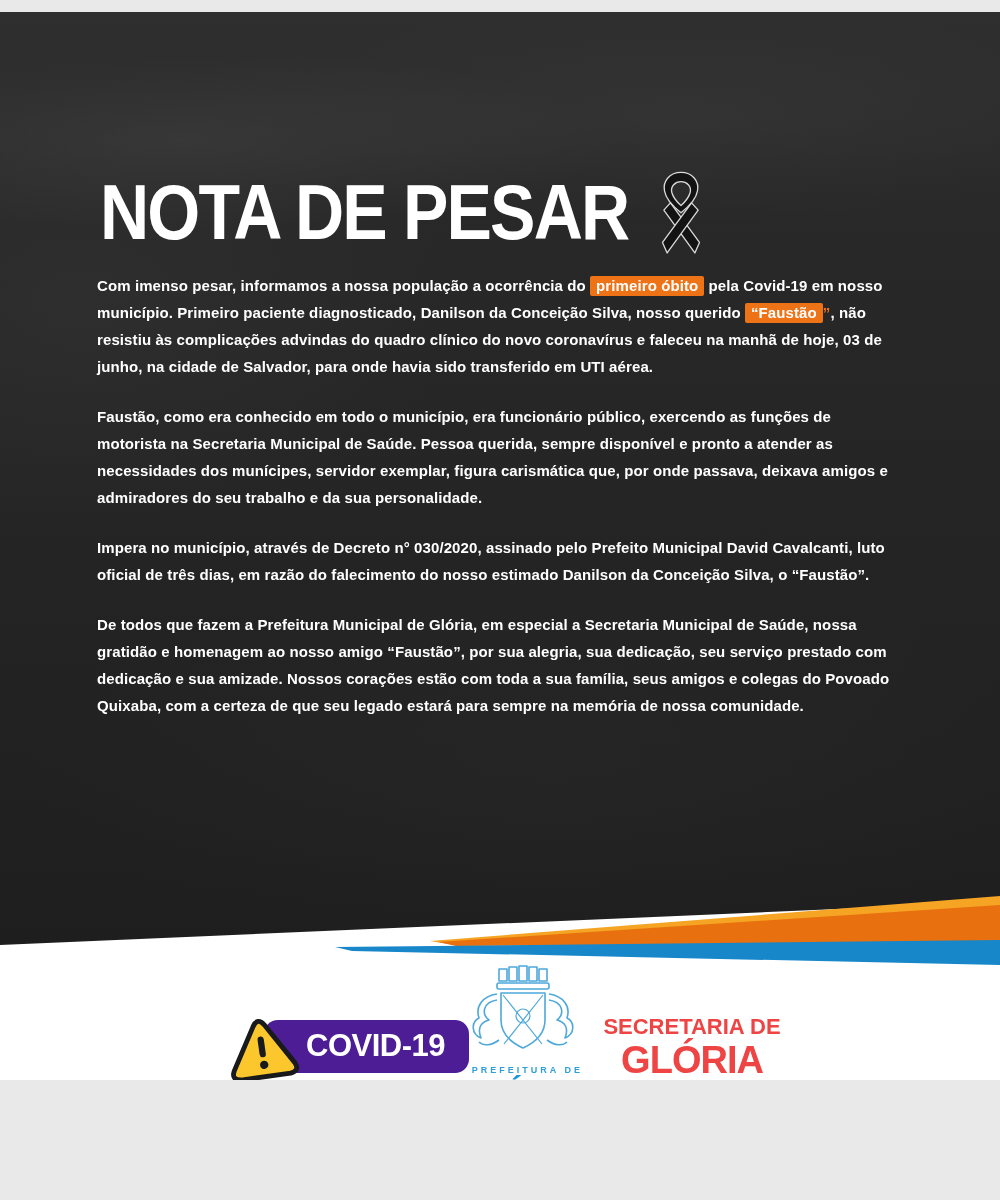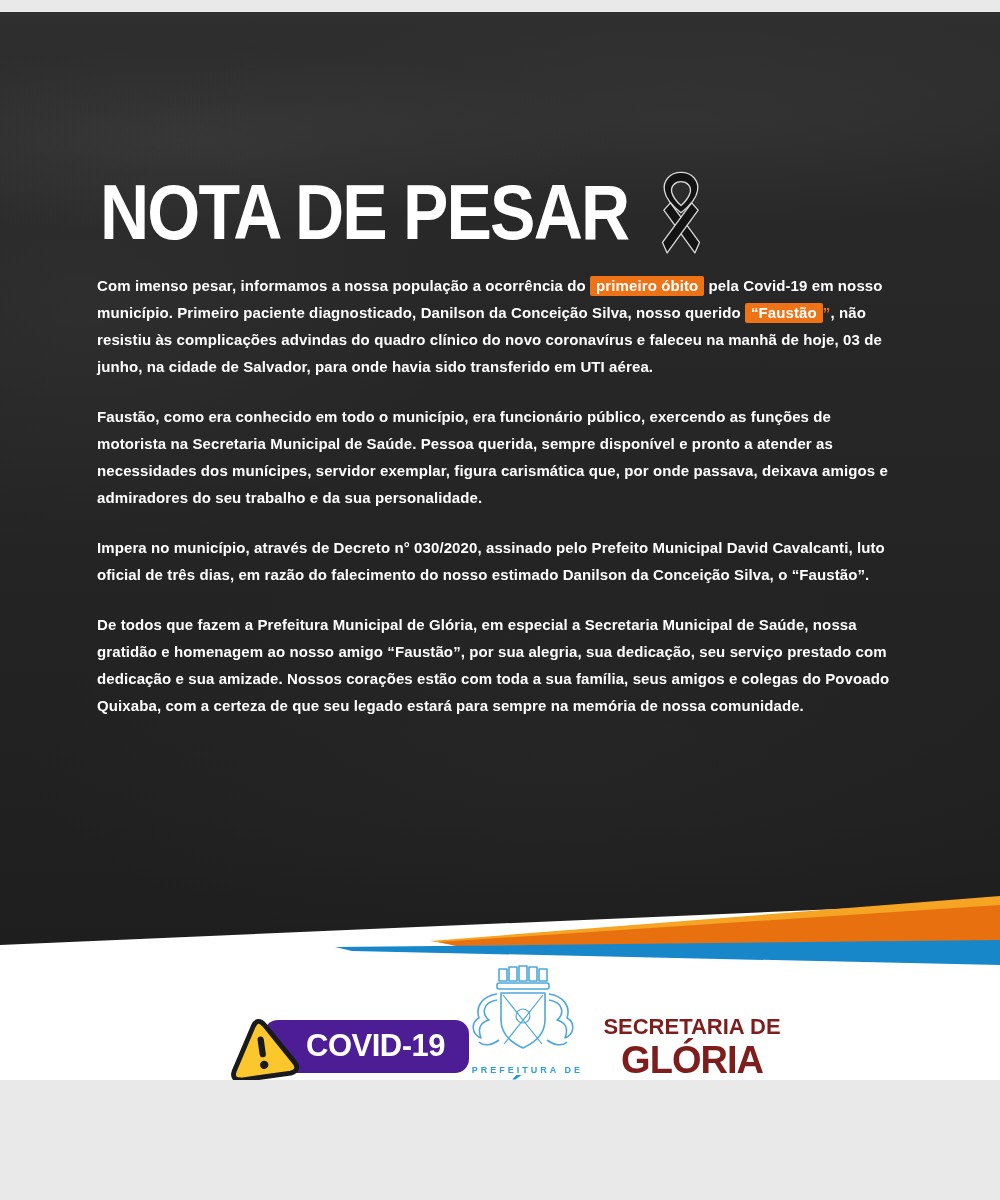--- a/index.html
+++ b/index.html
@@ -68,21 +68,21 @@
     letter-spacing:-.5px; transform:scaleX(.98); line-height:1;
   }
   .logo-bar {
     width:104px; height:5px; margin:5px auto 0 auto; border-radius:2px;
     background:linear-gradient(90deg,#E85C4B 0%,#EE7A38 34%,#F19A35 66%,#F5B63F 100%);
   }
   .logo-tagline {
     margin-top:4px; font-family:"DejaVu Serif", serif; font-style:italic;
     font-weight:700; font-size:13px; color:#2E9FD8; white-space:nowrap;
   }
-  .secretaria { position:absolute; left:592px; top:1002px; width:200px; text-align:center; color:#7f1d1d; }
+  .secretaria { position:absolute; left:592px; top:1002px; width:200px; text-align:center; color:#ef4444; }
   .secretaria-l1 { font-size:22px; font-weight:800; letter-spacing:0; white-space:nowrap; }
   .secretaria-l2 { font-size:38px; font-weight:800; letter-spacing:-1px; margin-top:1px; line-height:1; }
 </style>
 </head>
 <body>
 
 <div class="canvas">
 
   <div class="dark-panel"></div>
 

